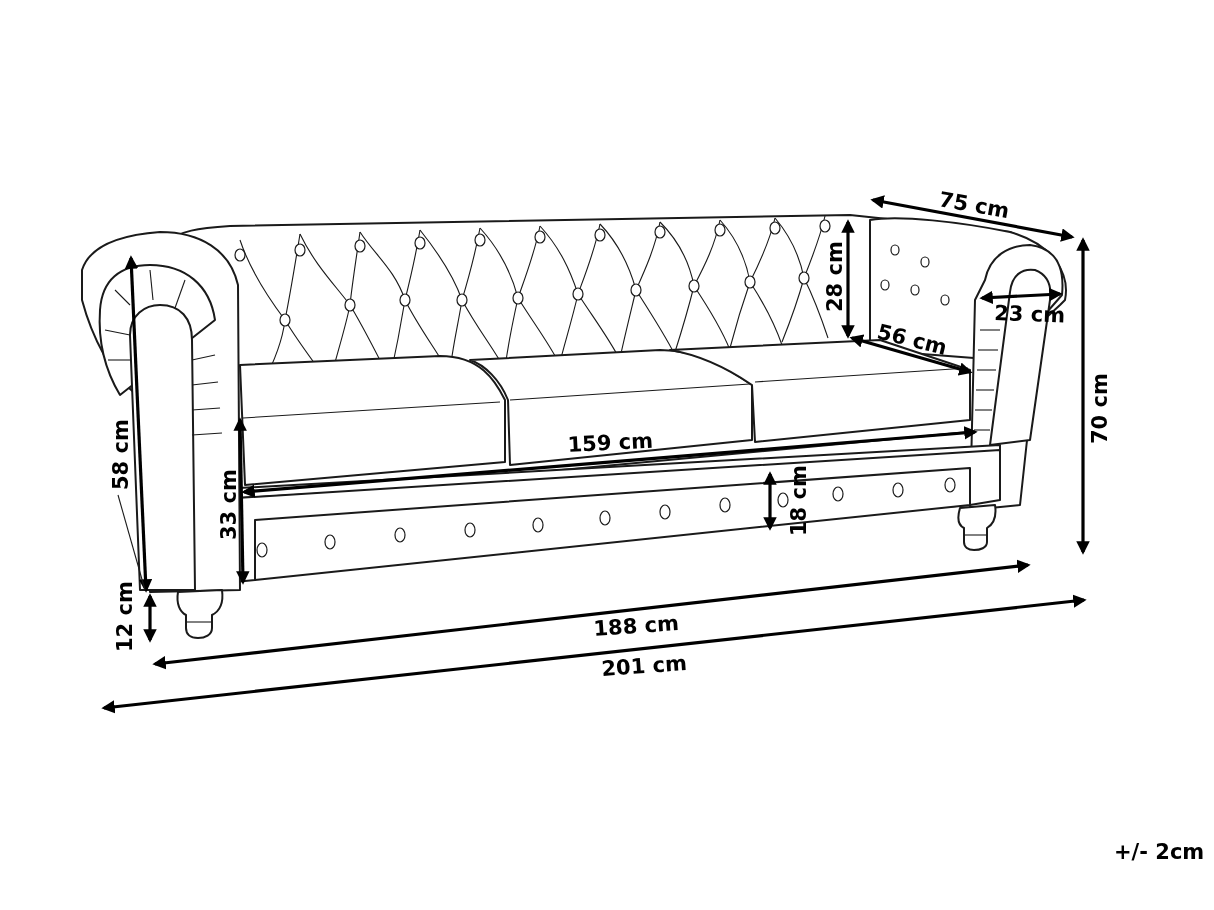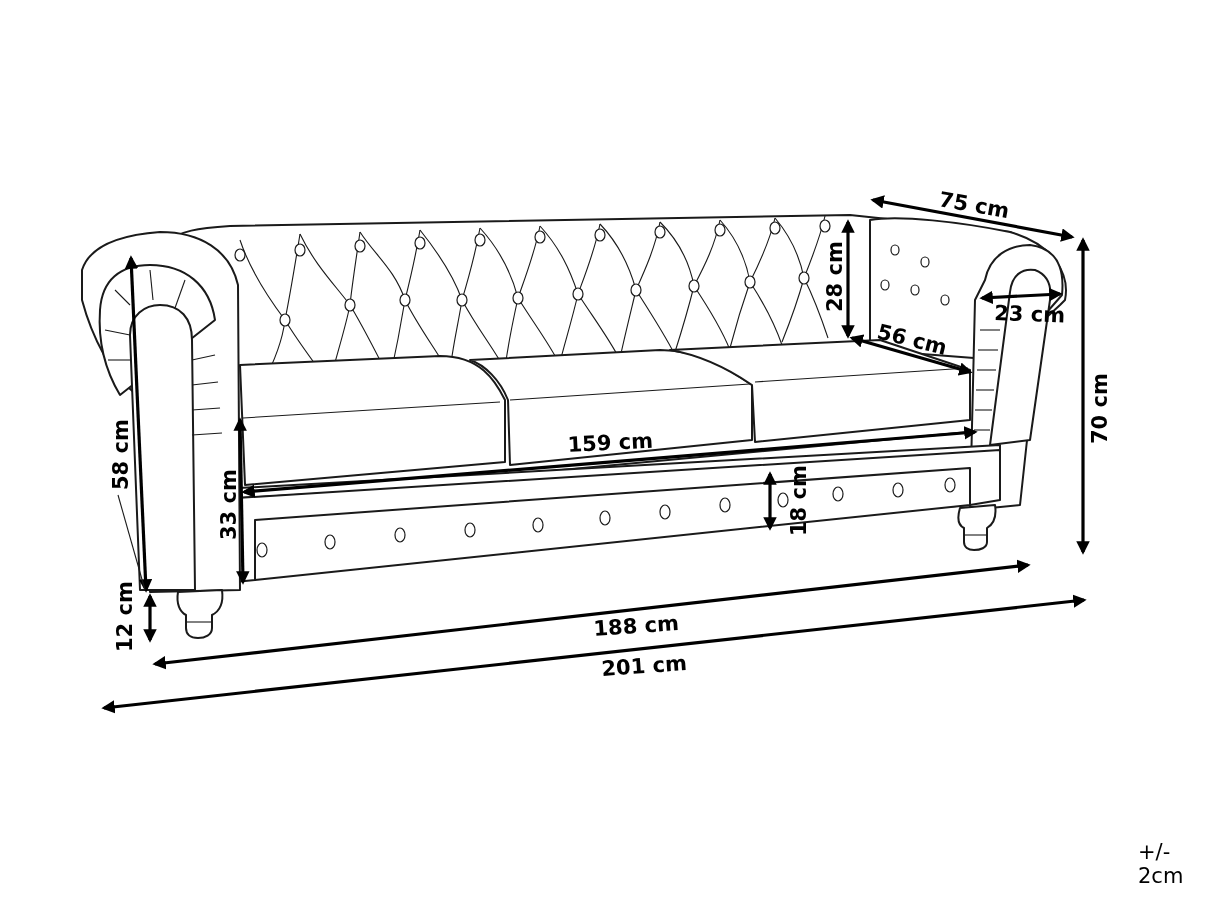--- a/index.html
+++ b/index.html
@@ -4,21 +4,21 @@
 <style>
   html, body { margin: 0; padding: 0; background: #ffffff; }
   body { width: 1214px; height: 910px; position: relative; overflow: hidden;
          font-family: "DejaVu Sans", "Liberation Sans", sans-serif; }
   #diagram { position: absolute; left: 0; top: 0; width: 1214px; height: 910px; }
   .ol { fill: #ffffff; stroke: #1a1a1a; stroke-width: 2; stroke-linejoin: round; stroke-linecap: round; }
   .thin { fill: none; stroke: #1a1a1a; stroke-width: 1.1; }
   .btn { fill: #ffffff; stroke: #1a1a1a; stroke-width: 1.2; }
   .dim { fill: none; stroke: #000000; stroke-width: 3.2; }
   .lbl { font-family: "DejaVu Sans", "Liberation Sans", sans-serif; font-weight: bold; font-size: 21px; fill: #000000; }
-  .tol { position: absolute; left: 1114px; top: 840px; font-weight: normal; font-size: 21px; color: #000; margin-left: 24px; }
+  .tol { position: absolute; left: 1114px; top: 840px; font-weight: bold; font-size: 21px; color: #000; }
 </style>
 </head>
 <body>
 
 <svg id="diagram" viewBox="0 0 1214 910" xmlns="http://www.w3.org/2000/svg">
   <defs>
     <marker id="ah" viewBox="0 0 10 10" refX="8" refY="5" markerWidth="4.2" markerHeight="4.2" orient="auto-start-reverse">
       <path d="M0,0 L10,5 L0,10 z" fill="#000"></path>
     </marker>
   </defs>

